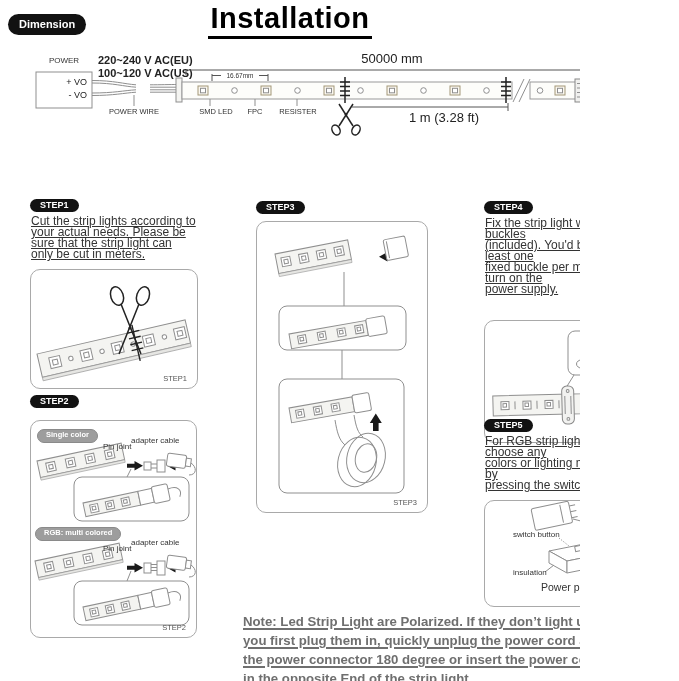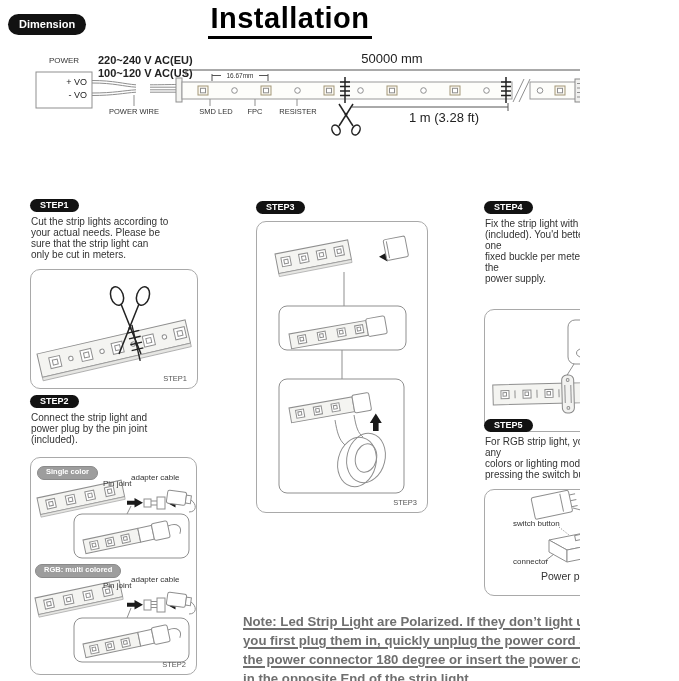--- a/index.html
+++ b/index.html
@@ -15,22 +15,22 @@
   
   .title-wrap{position:absolute;left:0;top:0;width:100%;text-align:center;}
   .title{display:inline-block;margin:2px 0 0;font-size:29px;letter-spacing:.5px;
          font-weight:bold;color:#000;border-bottom:3px solid #000;padding:0 2px 1px;}
   
   .step{position:absolute;}
   .step-badge{display:inline-block;position:relative;background:#121212;color:#fff;
           font-size:9px;font-weight:bold;padding:2px 10px 2px;border-radius:8px;line-height:9px;}
   .step-badge::after{content:"";position:absolute;right:-2px;bottom:-2px;width:6px;height:6px;
           background:#121212;transform:rotate(45deg);z-index:-1;}
-  .step-text{white-space:pre-line;font-size:10px;line-height:11px;letter-spacing:0px;
-          color:#333;margin:4px 0 0 1px;}
+  .step-text{white-space:pre-line;font-size:12px;line-height:11px;letter-spacing:0px;
+          color:#333;margin:4px 0 0 1px;text-decoration:underline;}
   .figure{position:relative;border:1.2px solid #a9a9a9;border-radius:10px;background:#fff;}
   .fig-label{position:absolute;right:10px;bottom:5px;font-size:7.5px;color:#555;}
   .badge-gray{position:absolute;background:#9d9d9d;color:#fff;font-size:7.5px;font-weight:bold;
           padding:1px 8px 2px;border-radius:8px;border:1px solid #8a8a8a;line-height:8.5px;}
   .mini-label{position:absolute;font-size:8px;color:#333;white-space:nowrap;}
   .cap-label{position:absolute;font-size:10.5px;color:#333;white-space:nowrap;}
   
   .note{position:absolute;left:243px;top:599px;width:436px;font-size:13.2px;line-height:19px;
         font-weight:bold;color:#6f6f6f;white-space:pre-line;text-decoration:underline;
         text-decoration-thickness:2px;text-underline-offset:2px;}
@@ -231,23 +231,20 @@
           <ellipse cx="112" cy="26" rx="6.2" ry="9.5" class="sc" transform="rotate(18 112 26)"></ellipse>
           <circle cx="99" cy="58" r="1.6" fill="#222"></circle>
         </g>
       </svg>
       <span class="fig-label">STEP1</span>
     </div>
   </div>
 
   <div class="step" style="left:30px;top:390px;width:172px;">
     <span class="step-badge">STEP2</span>
-    <p class="step-text">Connect the strip light and
-power plug by the pin joint
-(included).</p>
     <div class="figure" style="width:165px;height:216px;margin-top:12px;">
       <span class="badge-gray" style="left:6px;top:8px;">Single color</span>
       <span class="badge-gray" style="left:4px;top:106px;">RGB: multi colored</span>
       <span class="mini-label" style="left:72px;top:21px;">Pin joint</span>
       <span class="mini-label" style="left:100px;top:15px;">adapter cable</span>
       <span class="mini-label" style="left:72px;top:123px;">Pin joint</span>
       <span class="mini-label" style="left:100px;top:117px;">adapter cable</span>
       <svg width="165" height="216" viewBox="0 0 165 216">
 
         <g transform="translate(6,40) rotate(-12)">
@@ -468,21 +465,21 @@
     </div>
   </div>
 
   <div class="step" style="left:484px;top:414px;width:172px;">
     <span class="step-badge">STEP5</span>
     <p class="step-text">For RGB strip light, you can choose any
 colors or lighting modes you like by
 pressing the switch button.</p>
     <div class="figure" style="width:170px;height:105px;margin-top:9px;">
       <span class="mini-label" style="left:28px;top:29px;">switch button</span>
-      <span class="mini-label" style="left:28px;top:67px;">connector</span>
+      <span class="mini-label" style="left:28px;top:67px;">insulation</span>
       <span class="cap-label" style="left:56px;top:80px;">Power plug</span>
       <svg width="170" height="105" viewBox="0 0 170 105">
         <g transform="translate(46,8) rotate(-12)">
           <rect x="0" y="0" width="38" height="22" rx="2" class="fw"></rect>
           <line x1="29" y1="2" x2="29" y2="20" class="ln"></line>
           <line x1="38" y1="5" x2="44" y2="5" class="ln"></line>
           <line x1="38" y1="11" x2="44" y2="11" class="ln"></line>
           <line x1="38" y1="17" x2="44" y2="17" class="ln"></line>
         </g>
         <path d="M88,18 C120,26 134,32 116,40 C106,44 98,42 94,46" class="ln"></path>

